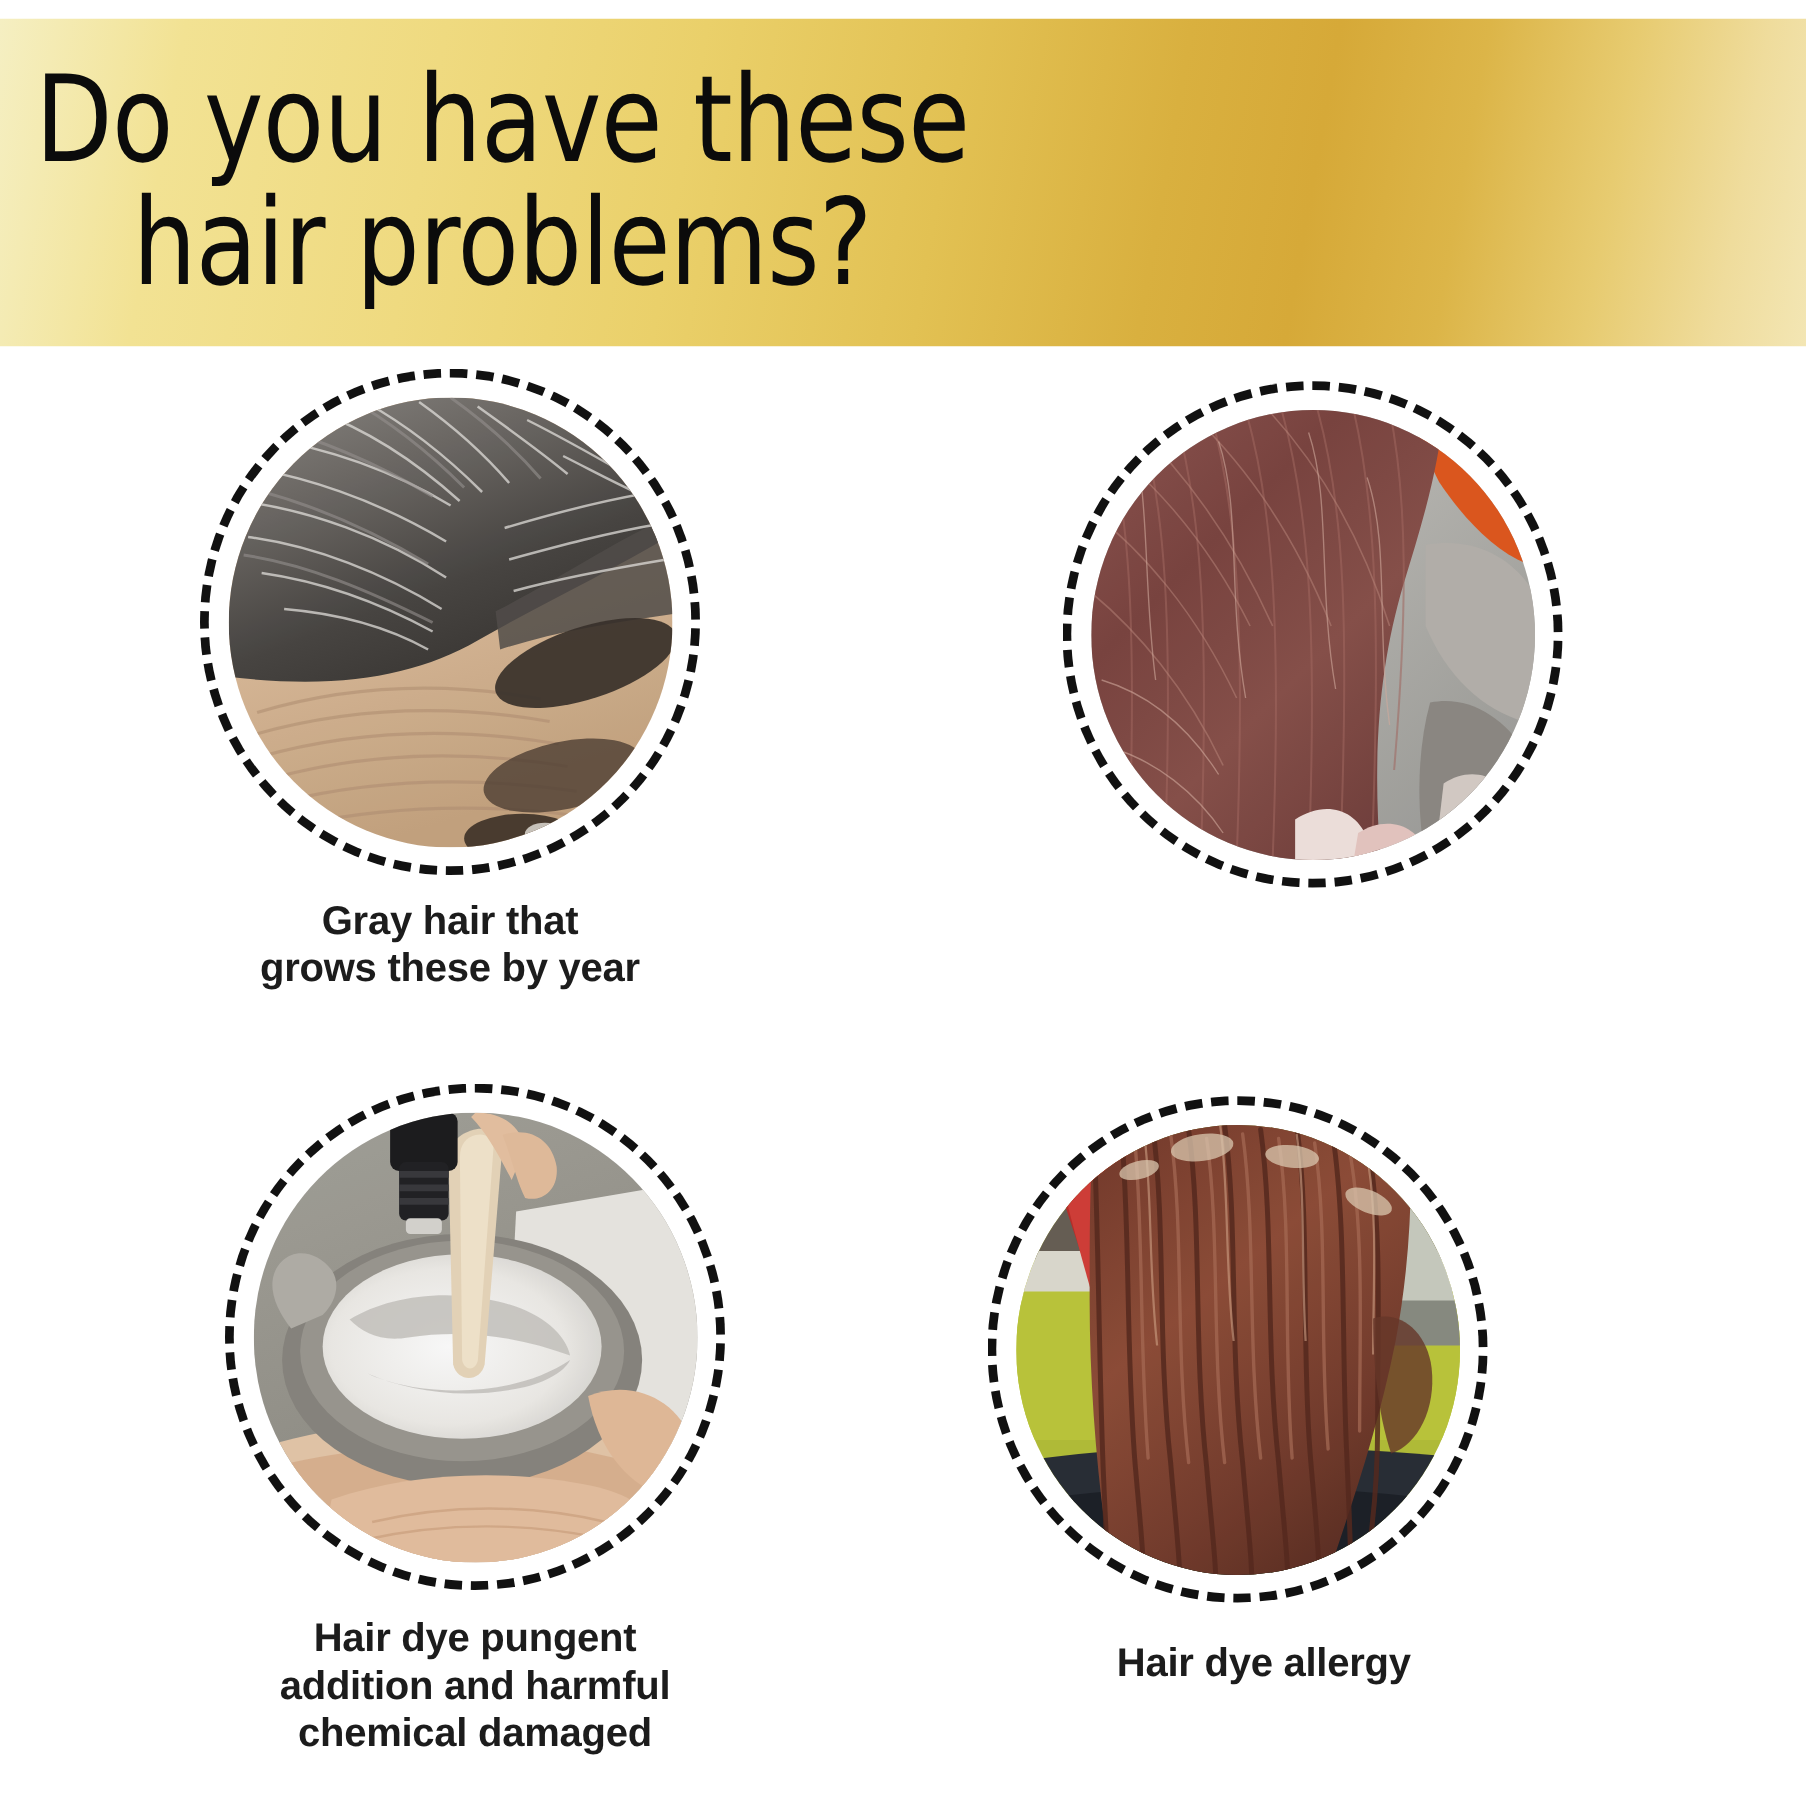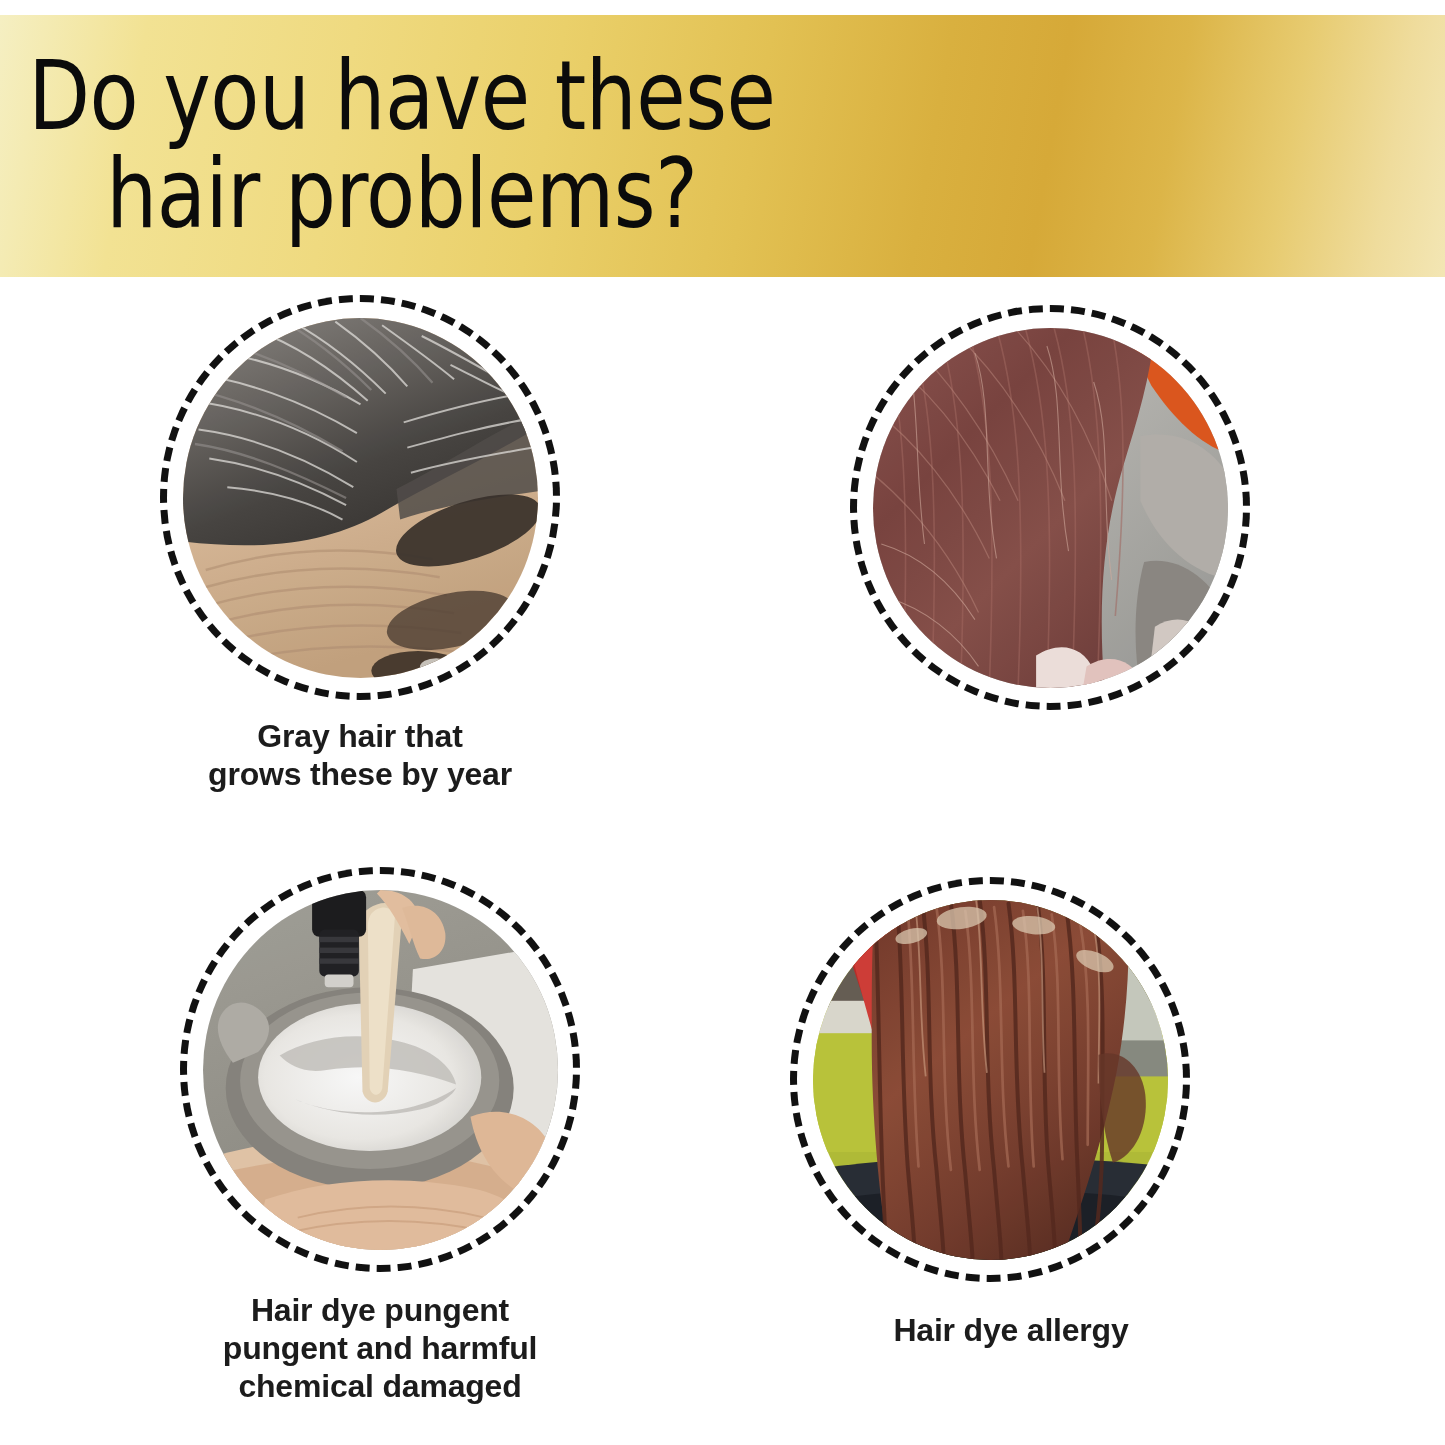--- a/index.html
+++ b/index.html
@@ -295,21 +295,21 @@
           <g stroke="#d0a482" stroke-width="1.1" fill="none" opacity="0.7">
             <path d="M54,182 C88,174 124,174 158,182"></path>
             <path d="M50,190 C86,182 124,182 160,190"></path>
           </g>
           <rect width="200" height="200" fill="#000" opacity="0.03"></rect>
         </svg>
       </div>
     </div>
     <div class="caption">
       <span class="cl">Hair dye pungent</span>
-      <span class="cl">pungent and harmful</span>
+      <span class="cl">addition and harmful</span>
       <span class="cl">chemical damaged</span>
     </div>
   </div>
 
   <div class="card c3">
     <div class="photo-ring">
       <div class="photo">
         <svg viewBox="0 0 200 200" preserveAspectRatio="xMidYMid slice" aria-hidden="true">
           <defs>
             <linearGradient id="g4hair" x1="0.2" y1="0" x2="0.8" y2="1">

